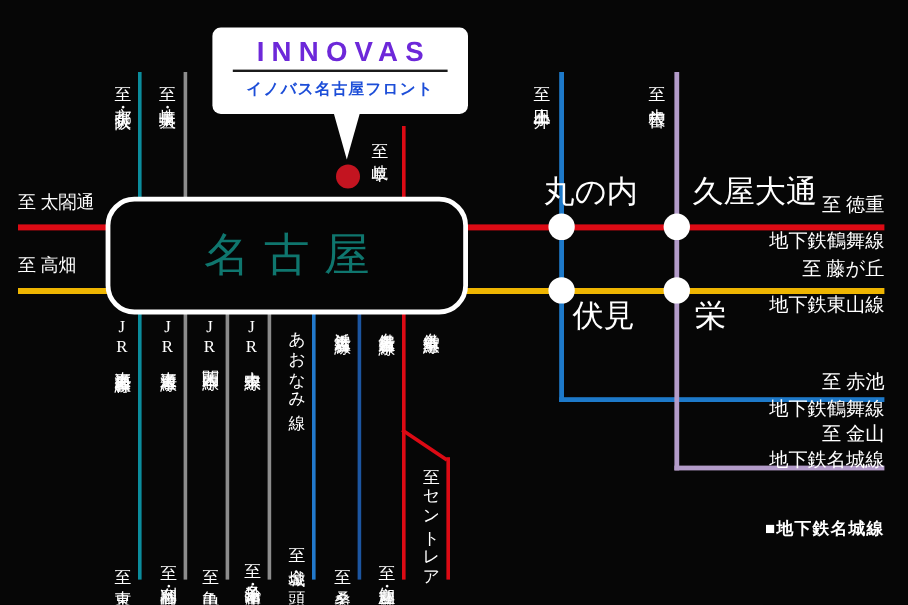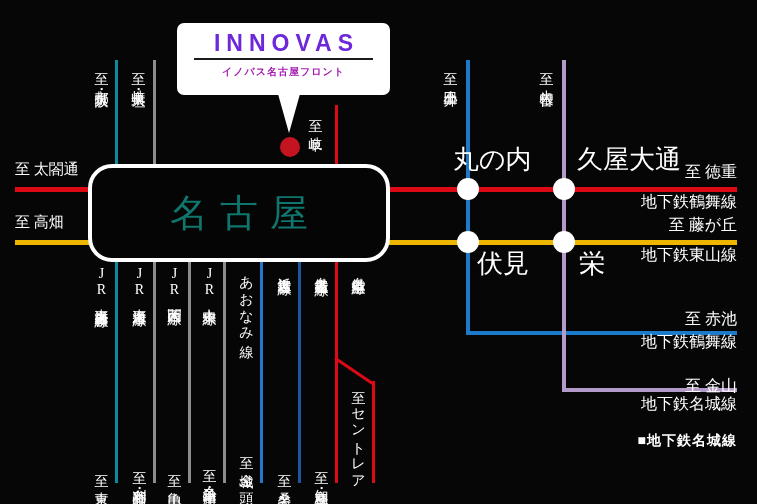--- a/index.html
+++ b/index.html
@@ -33,21 +33,21 @@
   
   #hub{left:88px;top:164px;width:302px;height:98px;box-sizing:border-box;background:#050505;
        border:4px solid #fff;border-radius:24px;display:flex;align-items:center;justify-content:center;z-index:5;}
   #hub span{color:#0f766e;font-size:38px;letter-spacing:12px;padding-left:12px;line-height:1;}
   
   #callout{left:177px;top:23px;width:213px;height:72px;background:#fff;border-radius:7px;z-index:6;
            text-align:center;font-family:"Liberation Sans","DejaVu Sans",sans-serif;}
   #callout .title{margin-top:8px;font-size:23px;font-weight:bold;color:#6d28d9;
                   letter-spacing:6px;padding-left:6px;line-height:1.1;}
   #callout .rule{height:2px;background:#1b1b1b;margin:2px 17px 0 17px;}
-  #callout .subtitle{margin-top:5px;font-size:10px;font-weight:bold;color:#a21caf;letter-spacing:1px;}
+  #callout .subtitle{margin-top:5px;font-size:13px;font-weight:bold;color:#1d4ed8;letter-spacing:1px;}
   #callout-tail{left:278px;top:94px;width:0;height:0;border-left:11px solid transparent;
                 border-right:11px solid transparent;border-top:39px solid #fff;z-index:6;}
   #site-dot{left:280px;top:137px;width:20px;height:20px;border-radius:50%;background:#c31420;z-index:4;}
   
   .vtext{position:absolute;writing-mode:vertical-rl;text-orientation:upright;color:#fff;
          font-size:14px;letter-spacing:1px;line-height:1;z-index:3;}
   .station{position:absolute;color:#fff;font-size:26px;line-height:1;z-index:3;white-space:nowrap;}
   .hlabel{position:absolute;color:#fff;font-size:15px;line-height:1;z-index:3;white-space:nowrap;}
   .rlabel{position:absolute;right:20px;color:#fff;font-size:16px;line-height:1;z-index:3;
           white-space:nowrap;text-align:right;}
@@ -74,22 +74,22 @@
   
   #w-taiko{left:15px;top:162px;}
   #w-takabata{left:15px;top:215px;}
   
   #e-tokushige{top:164px;}
   #e-sakuradori{top:194px;}
   #e-fujigaoka{top:217px;}
   #e-higashiyama{top:247px;}
   #e-akaike{top:311px;}
   #e-tsurumai{top:334px;margin-left:34px;}
-  #e-kanayama{top:378px;}
-  #e-meijo{top:396px;}
+  #e-kanayama{top:355px;}
+  #e-meijo{top:376px;}
   #caption{top:433px;font-family:"Liberation Sans","DejaVu Sans",sans-serif;
            font-weight:bold;font-size:14px;letter-spacing:1px;}
 </style>
 </head>
 <body>
 
 <div class="map">
 
   <div class="seg" id="sakuradori-h"></div>
   <div class="seg" id="higashiyama-h"></div>

